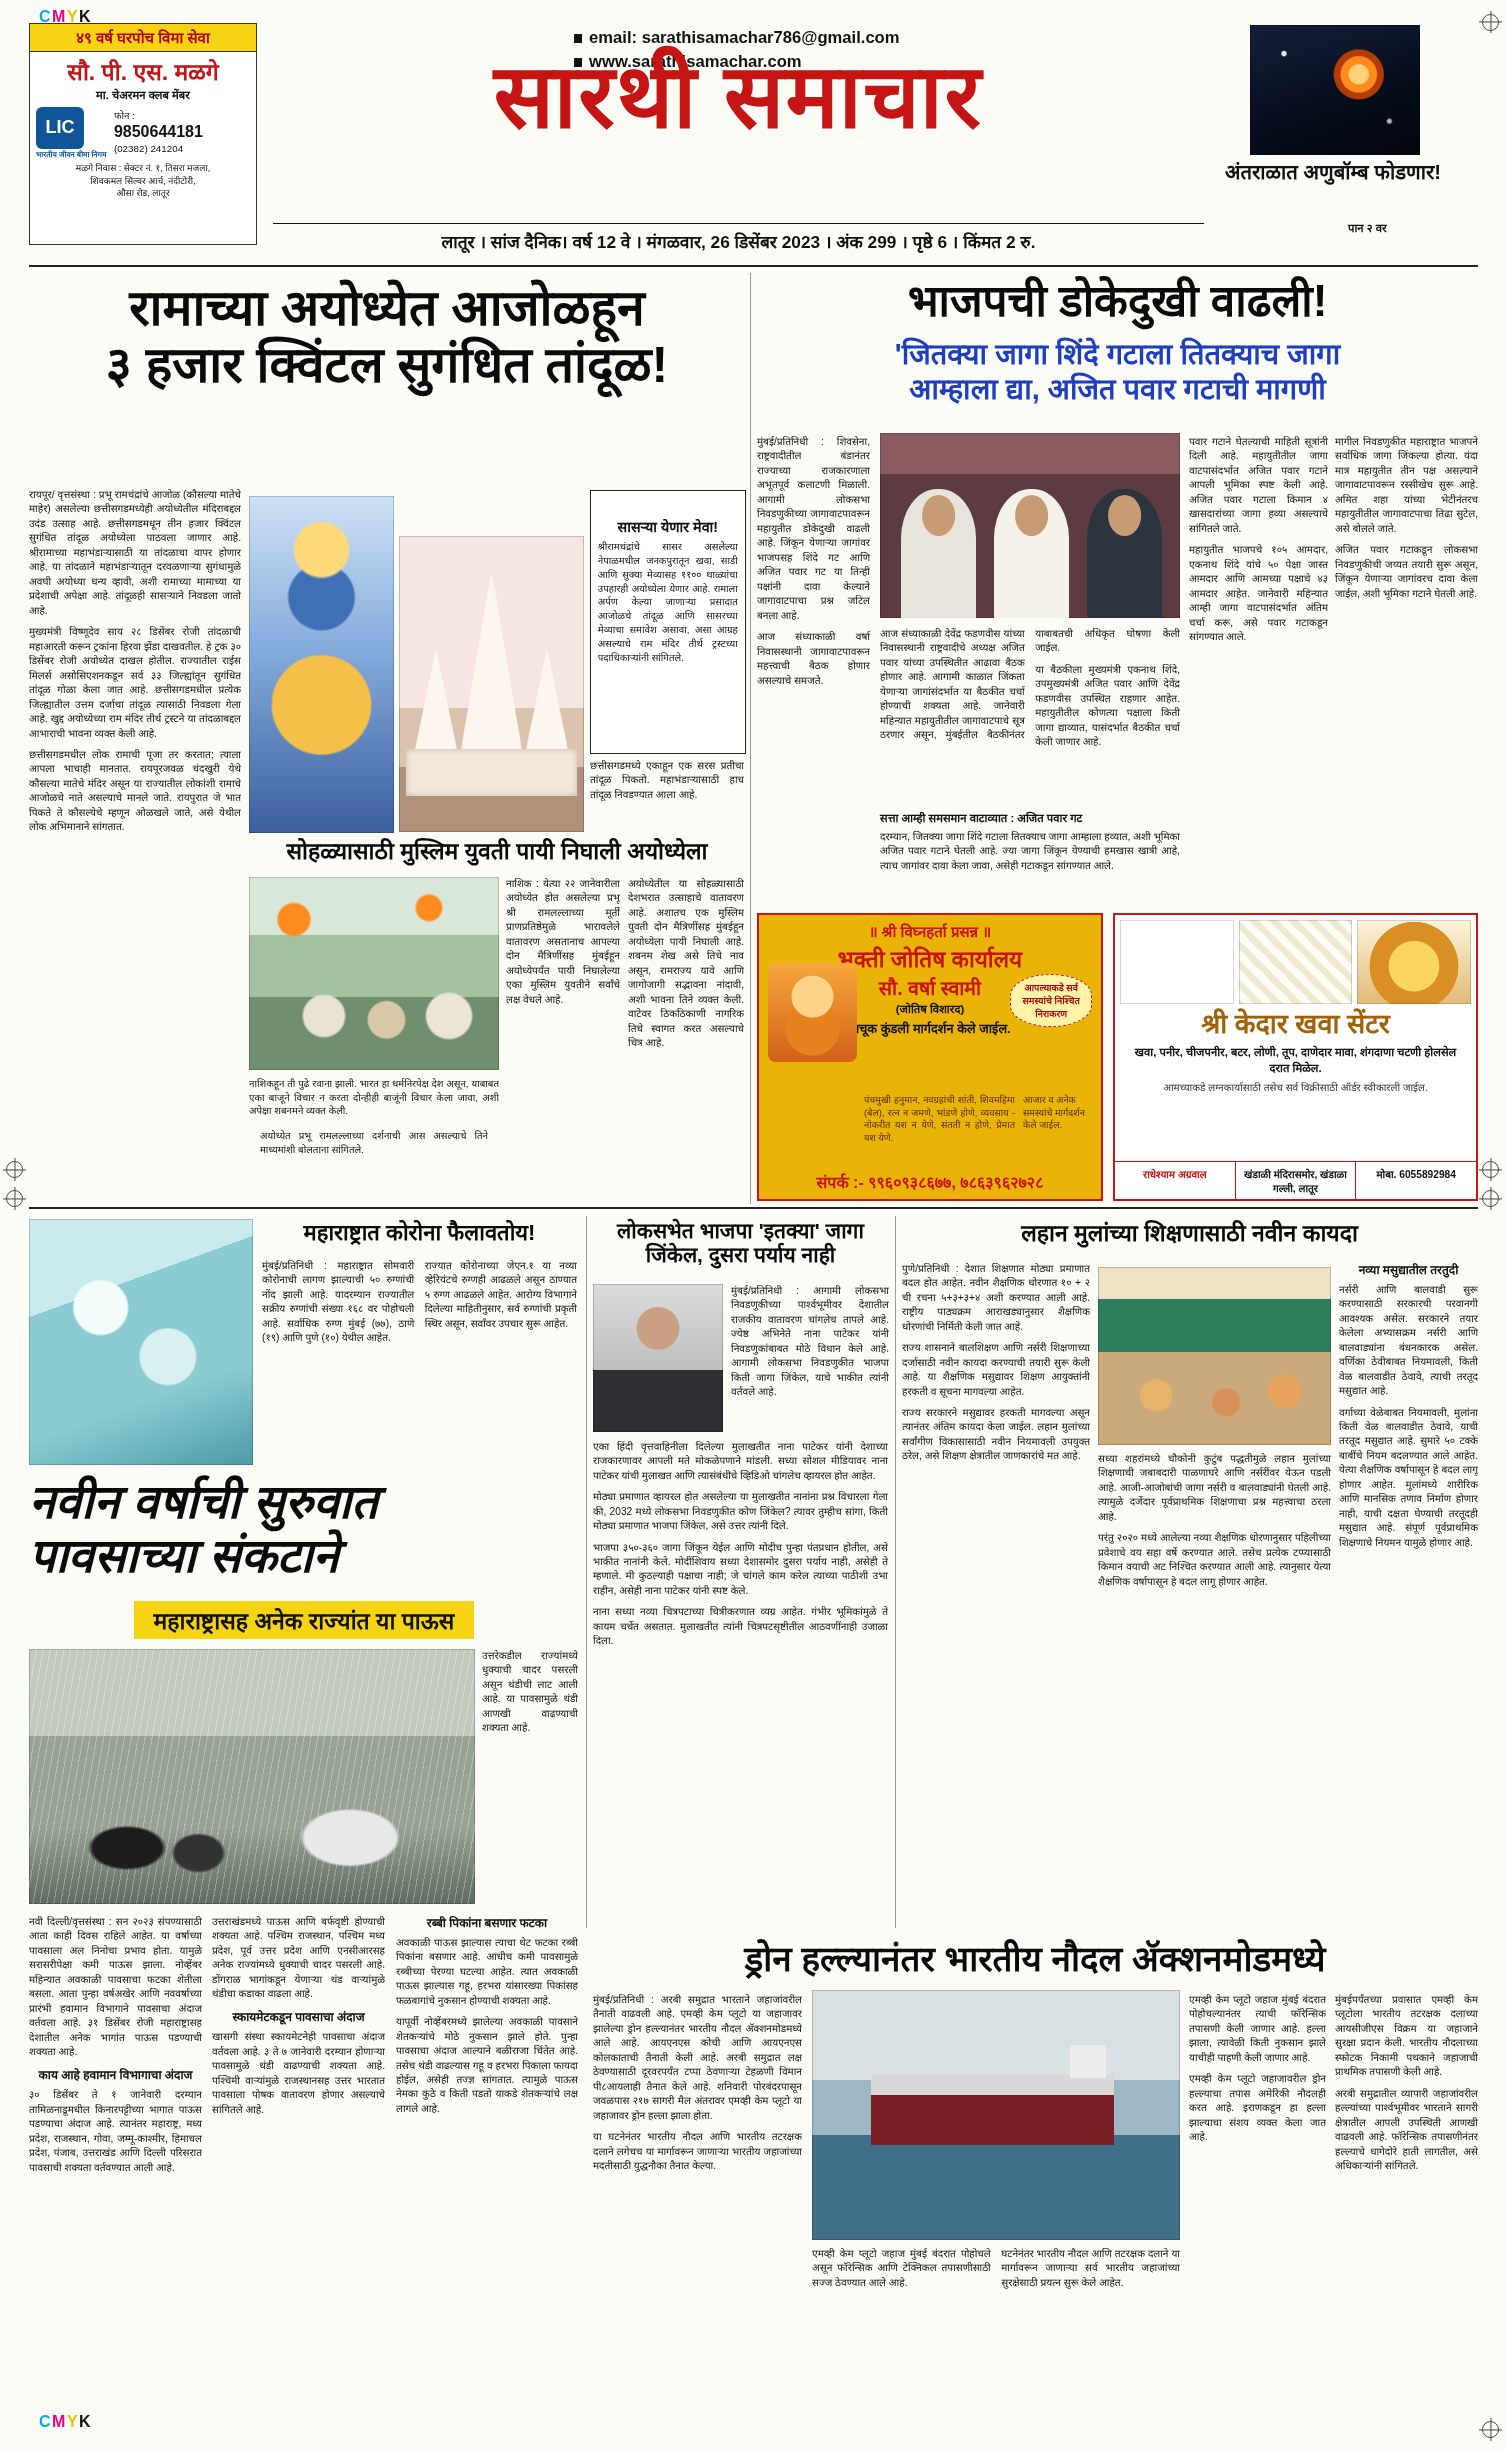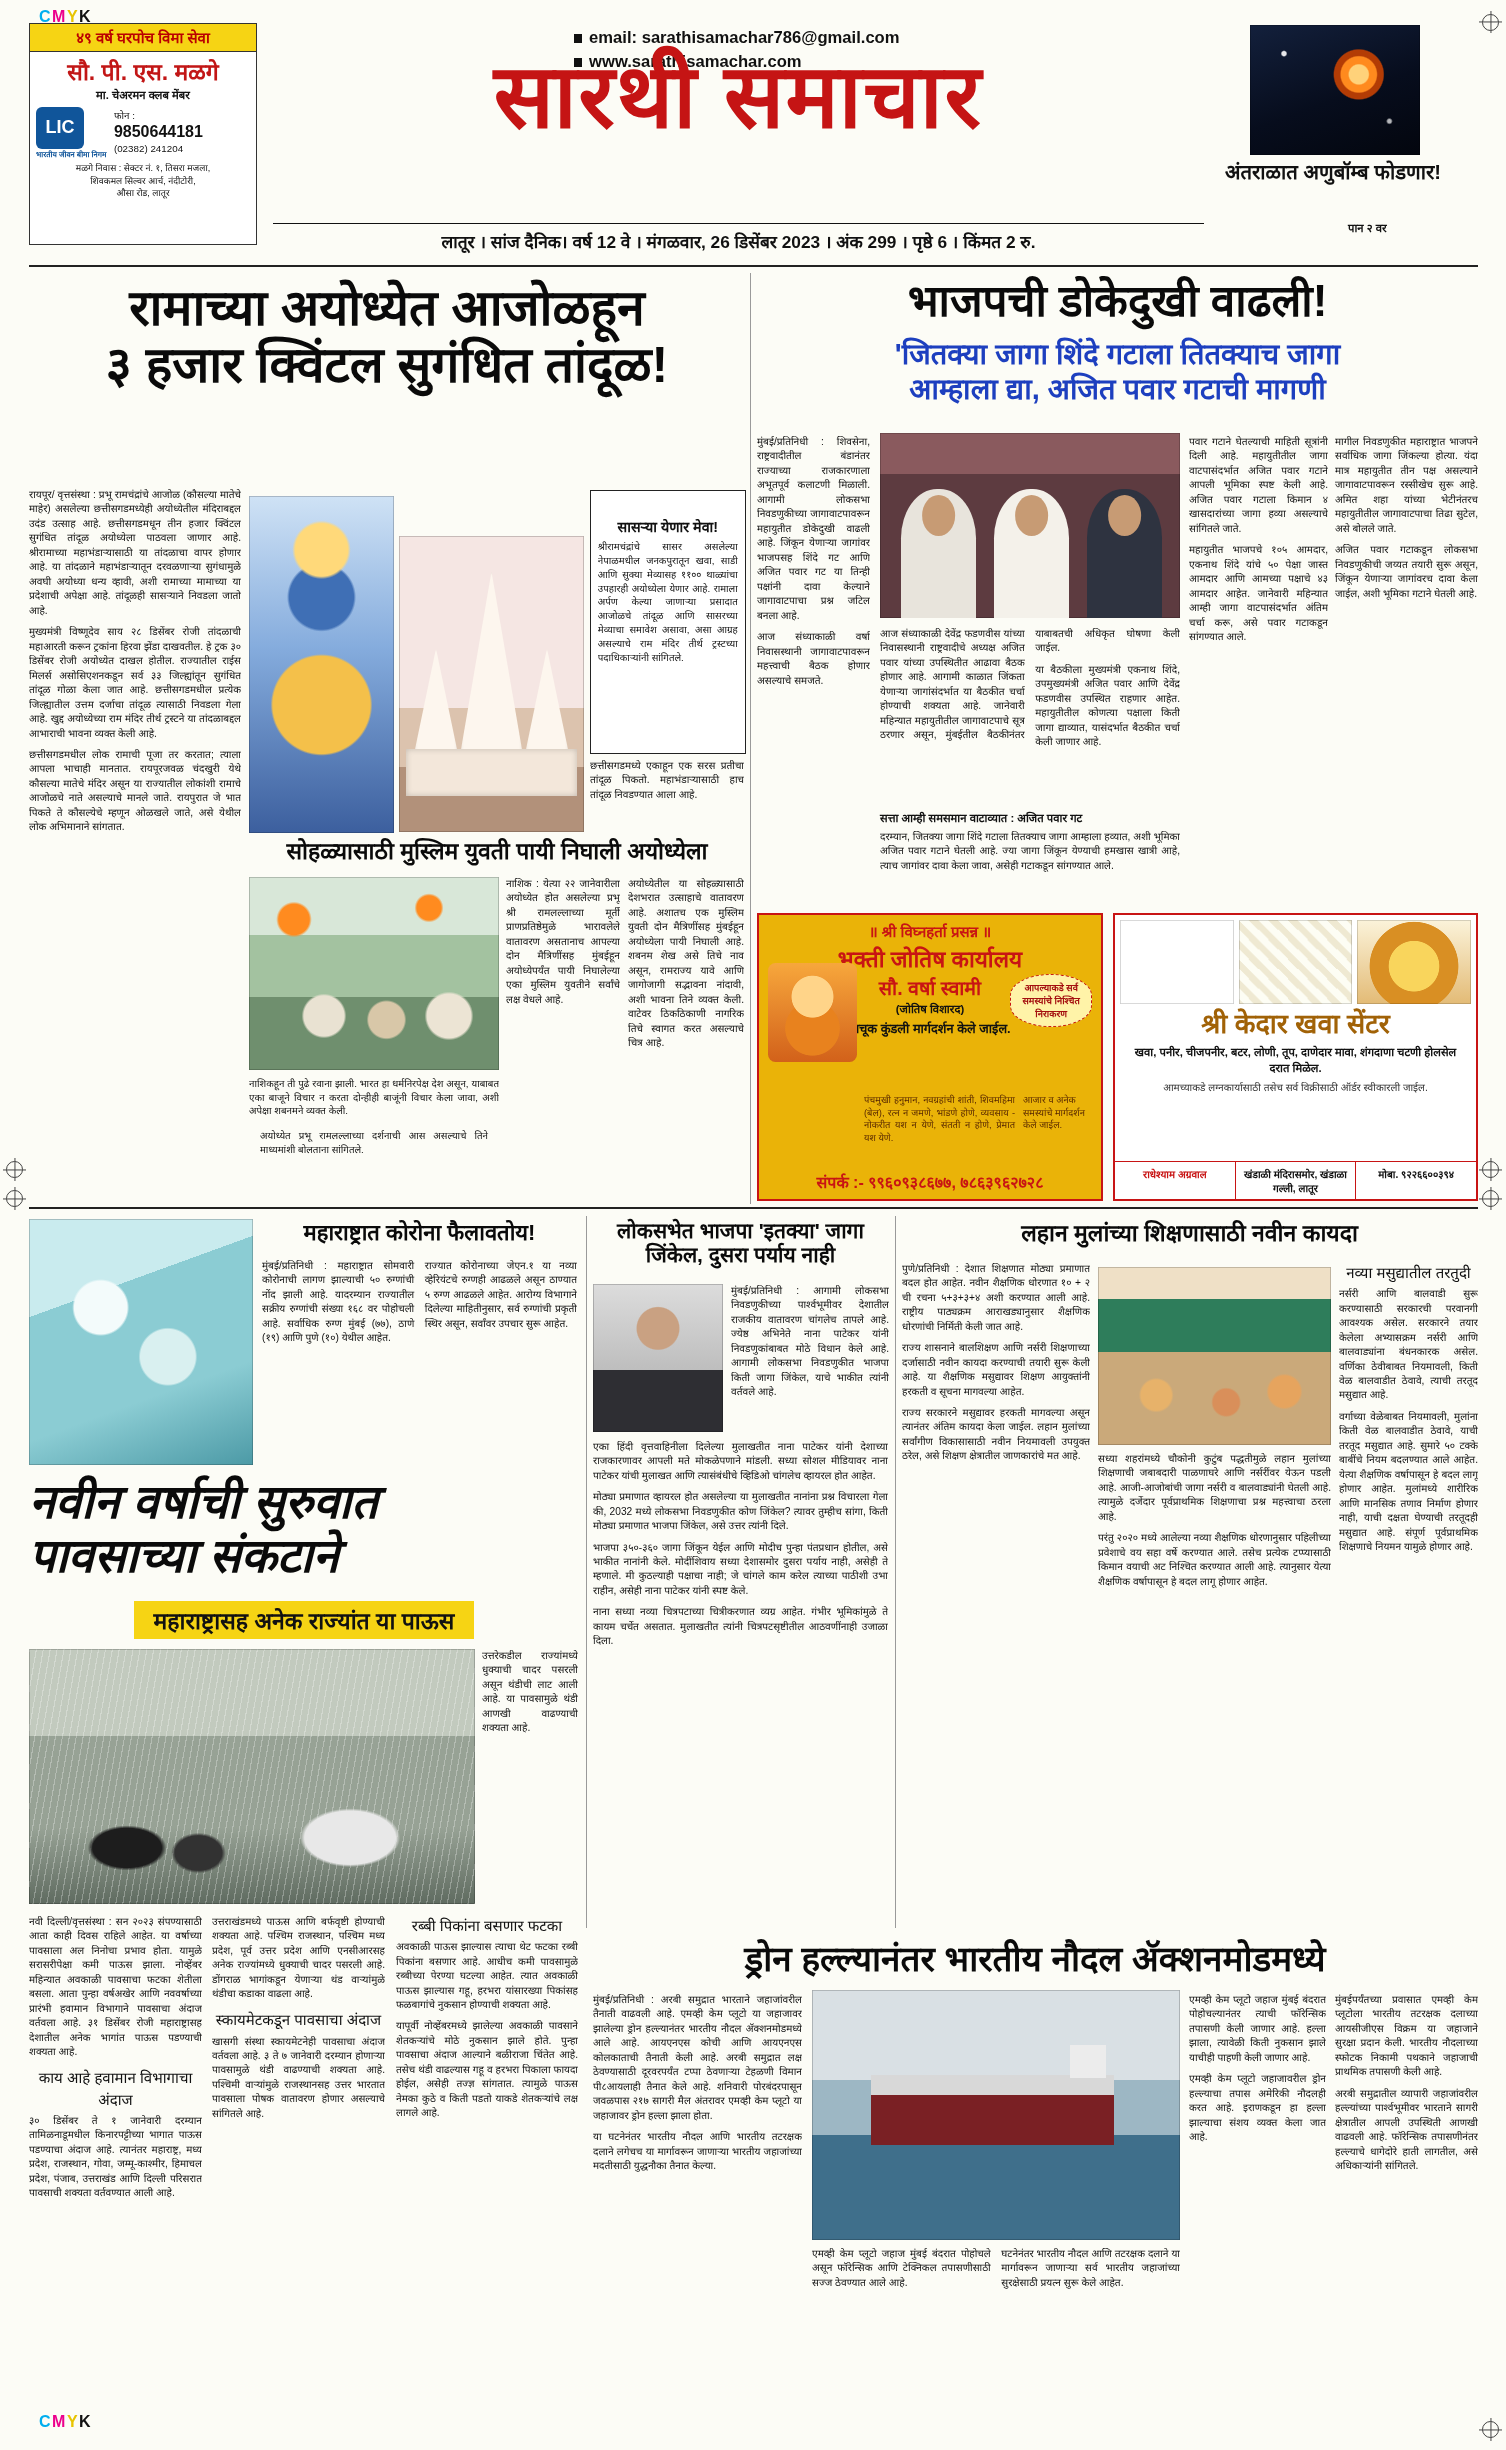--- a/index.html
+++ b/index.html
@@ -6,21 +6,21 @@
   #page{position:relative;width:1506px;height:2450px;background:#fcfcf6;color:#111;
         font-family:"Liberation Sans","DejaVu Sans",sans-serif;overflow:hidden;}
   .abs{position:absolute;}
   .body-text{font-size:10.2px;line-height:1.42;text-align:justify;overflow:hidden;}
   .body-text p{margin:0 0 6.8px 0;}
   .center{text-align:center;}
   .photo{position:absolute;overflow:hidden;box-shadow:inset 0 0 0 0.8px rgba(0,0,0,.25);}
   .caption{font-size:9.8px;line-height:1.4;text-align:justify;overflow:hidden;}
   .vline{position:absolute;width:0.8px;background:#9a9a9a;}
   .hline{position:absolute;height:1.5px;background:#222;}
-  .col-sub{font-weight:400;font-size:15px;text-align:center;margin:7.5px 0 3.8px 0;}
+  .col-sub{font-weight:700;font-size:12px;text-align:center;margin:7.5px 0 3.8px 0;}
 
   
   .cmyk{font-weight:800;font-size:16px;letter-spacing:1.5px;}
   .cmyk .c{color:#00aeef}.cmyk .m{color:#ec008c}.cmyk .y{color:#e8c400}.cmyk .k{color:#111}
 
   
   .regmark{position:absolute;width:15px;height:15px;border:1.2px solid #444;border-radius:50%;}
   .regmark::before,.regmark::after{content:"";position:absolute;background:#444;}
   .regmark::before{left:50%;top:-3.8px;width:1.1px;height:22.6px;transform:translateX(-50%);}
   .regmark::after{top:50%;left:-3.8px;height:1.1px;width:22.6px;transform:translateY(-50%);}
@@ -301,21 +301,21 @@
       <div class="khava-img" id="khava-img1"></div>
       <div class="khava-img" id="khava-img2"></div>
       <div class="khava-img" id="khava-img3"></div>
     </div>
     <div class="khava-title">श्री केदार खवा सेंटर</div>
     <div class="khava-items">खवा, पनीर, चीजपनीर, बटर, लोणी, तूप, दाणेदार मावा, शंगदाणा चटणी होलसेल दरात मिळेल.</div>
     <div class="khava-note">आमच्याकडे लग्नकार्यासाठी तसेच सर्व विक्रीसाठी ऑर्डर स्वीकारली जाईल.</div>
     <div class="khava-cells">
       <div class="khava-cell">राधेश्याम अग्रवाल</div>
       <div class="khava-cell">खंडाळी मंदिरासमोर, खंडाळा गल्ली, लातूर</div>
-      <div class="khava-cell">मोबा. ९२२६६००३९४</div>
+      <div class="khava-cell">मोबा. 6055892984</div>
     </div>
   </div>
 
   <div class="hline" style="left:29px;top:1207px;width:1449px;"></div>
   <div class="vline" style="left:586px;top:1216px;height:712px;"></div>
   <div class="vline" style="left:895px;top:1216px;height:712px;"></div>
 
   <div class="photo" id="corona-photo"></div>
   <div class="abs hl-xl" style="left:262px;top:1220px;width:315px;font-size:22px;">महाराष्ट्रात कोरोना फैलावतोय!</div>
   <div class="abs body-text" style="left:262px;top:1259px;width:315px;height:203px;column-count:2;column-gap:10.5px;">

